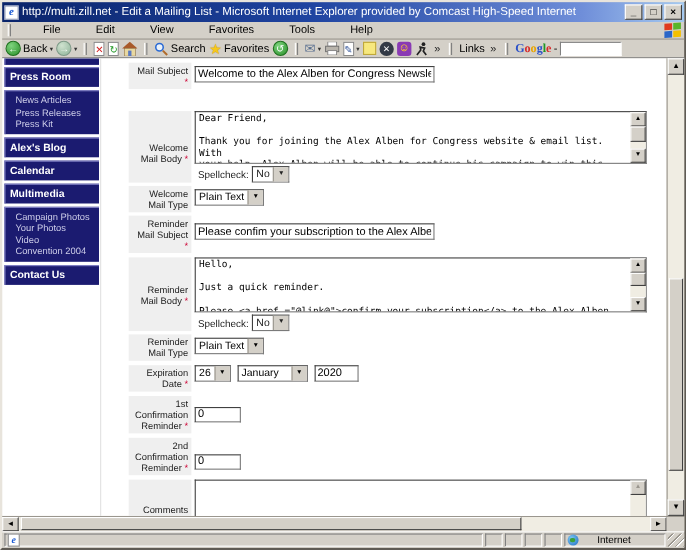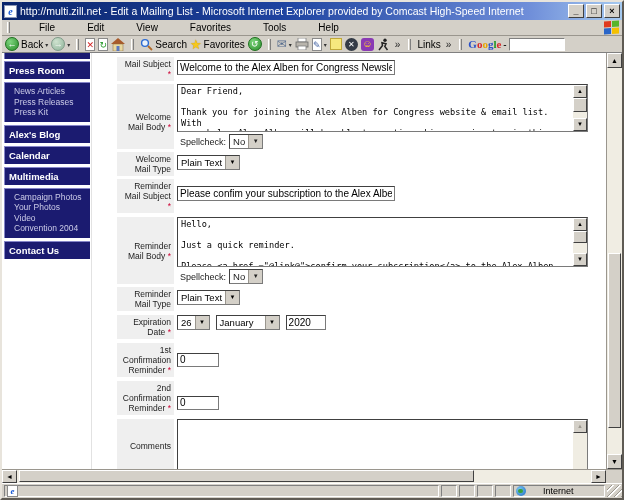--- a/index.html
+++ b/index.html
@@ -251,21 +251,21 @@
           <div class="nav-link">Campaign Photos</div>
           <div class="nav-link">Your Photos</div>
           <div class="nav-link">Video</div>
           <div class="nav-link">Convention 2004</div>
         </div>
         <div class="nav-head">Contact Us</div>
       </div>
 
       <div class="form">
 
-        <div class="frow" style="margin-bottom:3px;">
+        <div class="frow" style="margin-bottom:20px;">
           <div class="flabel">
             <span>Mail Subject</span><span class="req req-block">*</span>
           </div>
           <div class="ffield"><input class="tinput w-subj" value="Welcome to the Alex Alben for Congress Newsletter" style=""></div>
         </div>
 
         <div class="frow" style="margin-bottom:3px;">
           <div class="flabel" style="padding-top:28px;">
             <span>Welcome Mail Body</span> <span class="req">*</span>
           </div>

